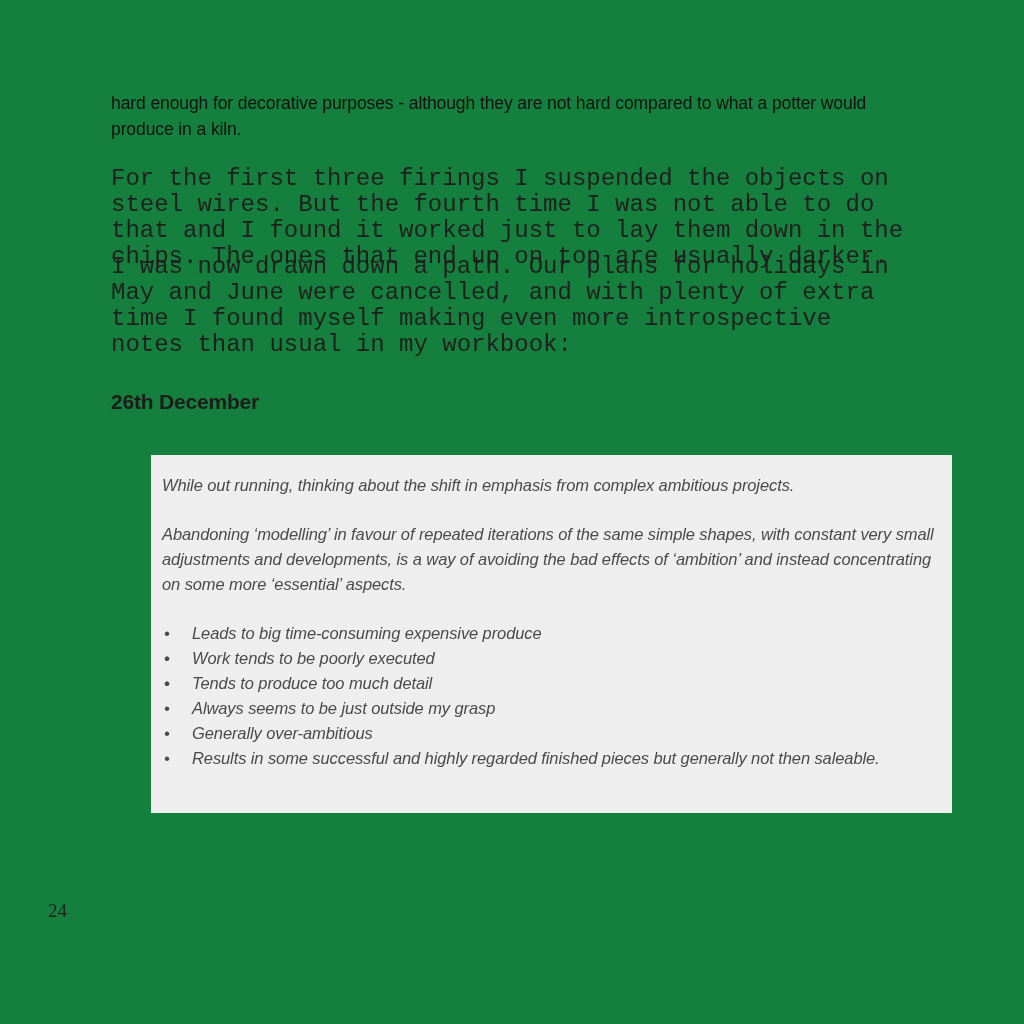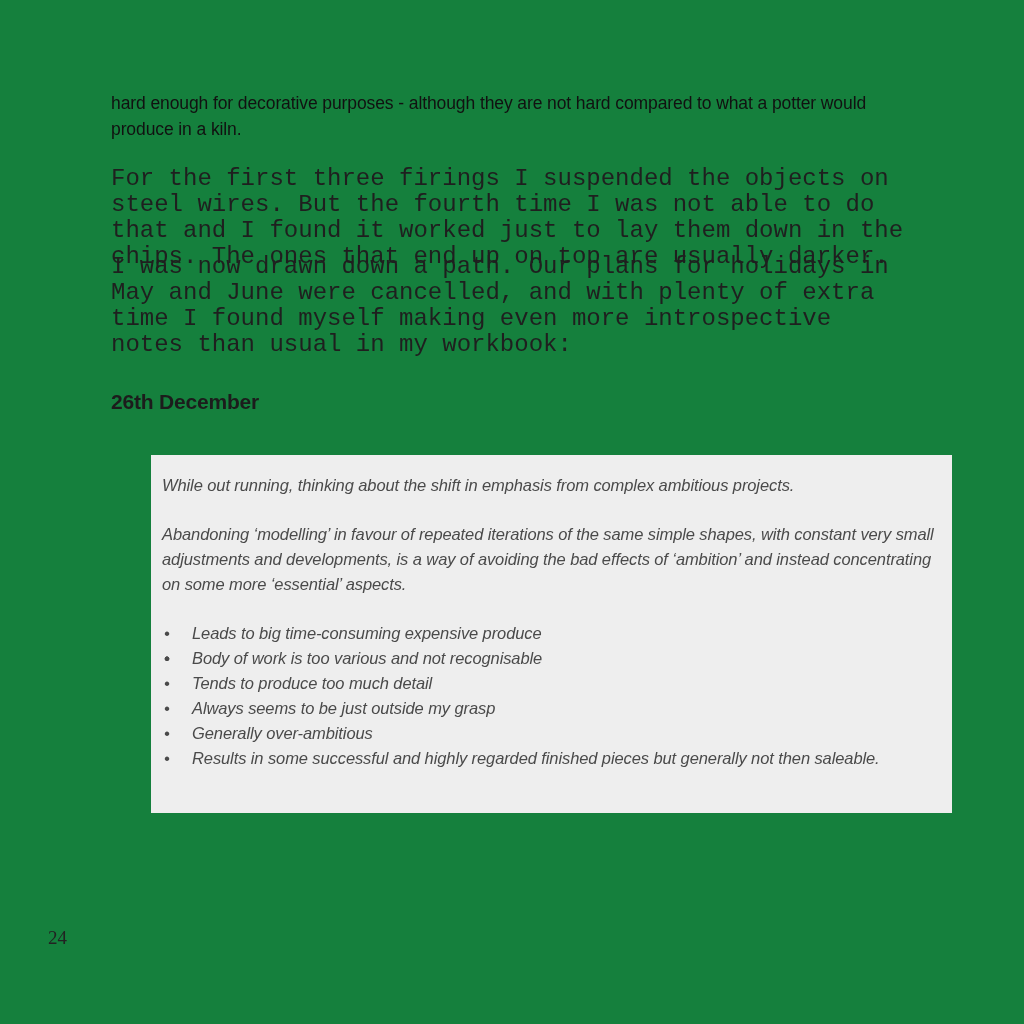--- a/index.html
+++ b/index.html
@@ -73,21 +73,21 @@
     padding-left: 30px;
   }
   .bullet-glyph {
     position: absolute;
     left: 2px;
     top: 0;
   }
   .page-number {
     position: absolute;
     left: 48px;
-    top: 927px;
+    top: 900px;
     font-family: "Liberation Serif", serif;
     font-size: 19px;
     color: #222222;
   }
 </style>
 </head>
 <body>
 
 <div class="page">
 
@@ -105,24 +105,24 @@
     <ul class="note-list">
       <li>
         <span class="bullet-glyph">•</span>
         <span>Leads to big time-consuming expensive produce</span>
       </li>
       <li>
         <span class="bullet-glyph">•</span>
       </li>
       <li>
         <span class="bullet-glyph">•</span>
+        <span>Work tends to be poorly executed</span>
       </li>
       <li>
         <span class="bullet-glyph">•</span>
-        <span>Body of work is too various and not recognisable</span>
       </li>
       <li>
         <span class="bullet-glyph">•</span>
         <span>Tends to produce too much detail</span>
       </li>
       <li>
         <span class="bullet-glyph">•</span>
         <span>Always seems to be just outside my grasp</span>
       </li>
       <li>

